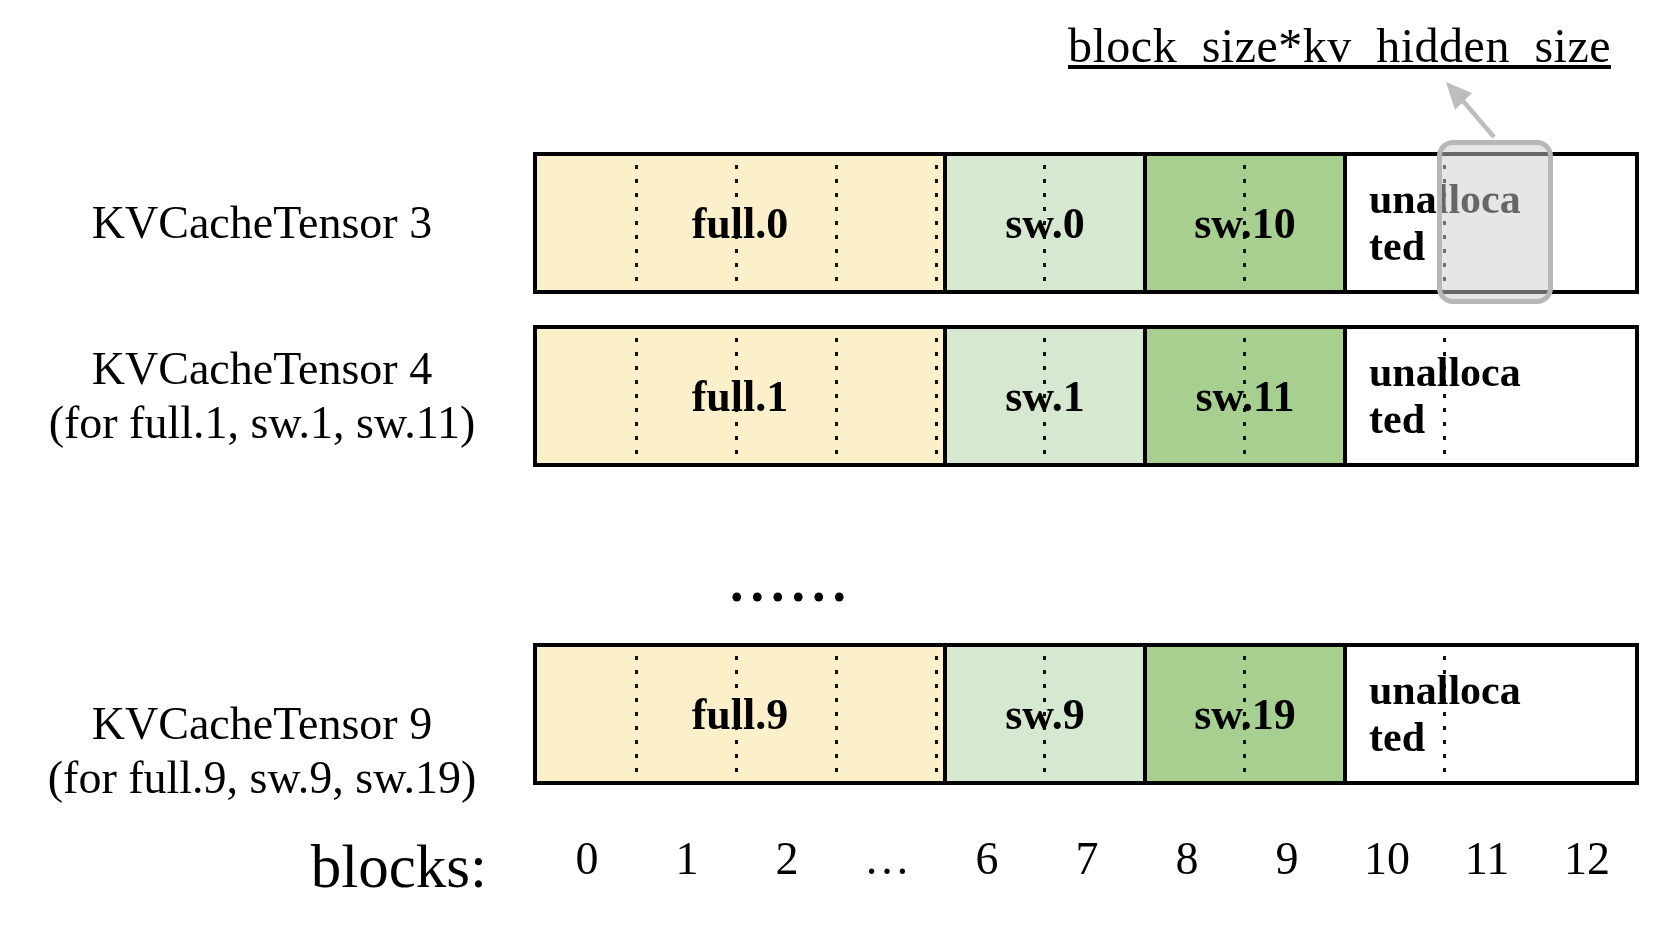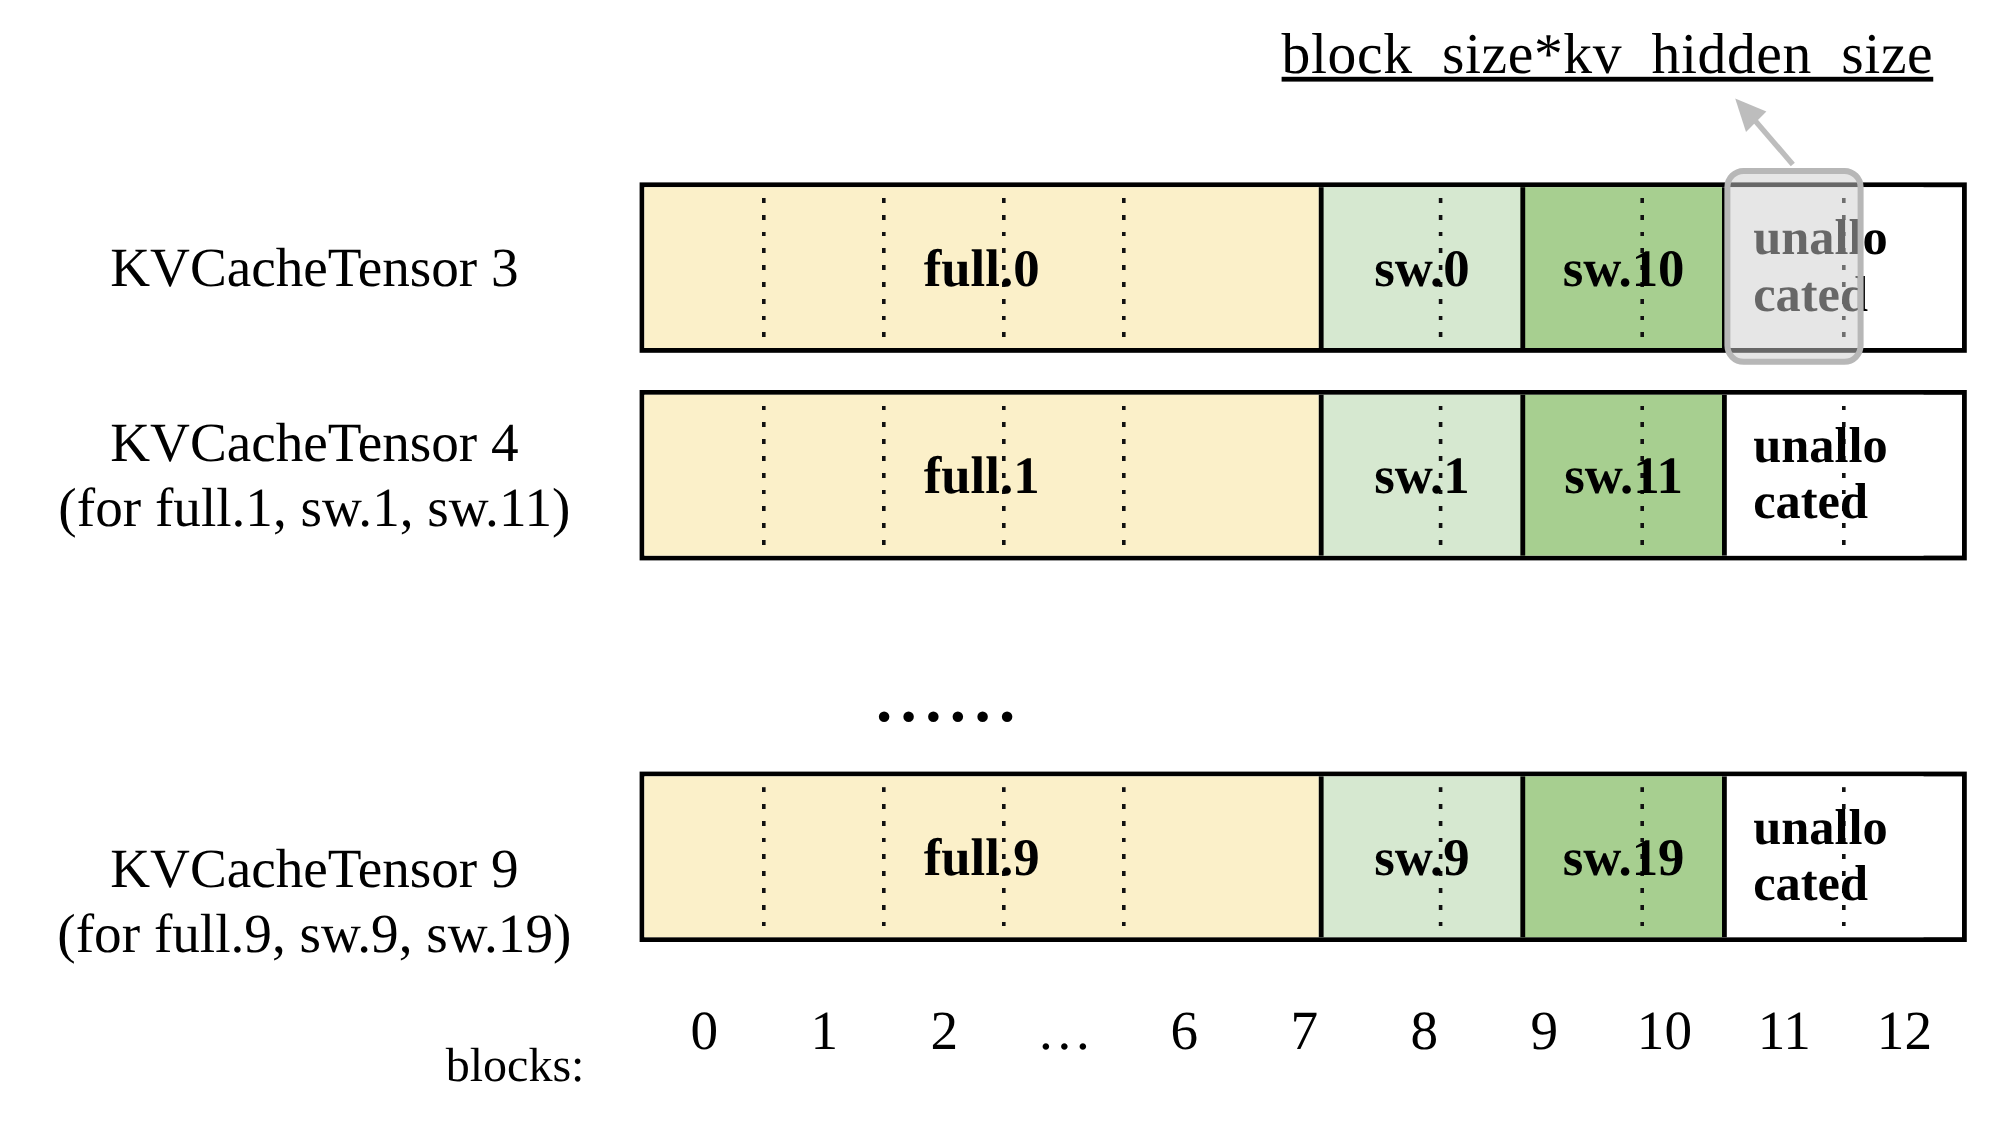--- a/index.html
+++ b/index.html
@@ -26,31 +26,31 @@
     position:absolute;left:533px;width:1106px;height:142px;box-sizing:border-box;
     border:4px solid var(--border);display:flex;background:#fff;
   }
   .seg{
     box-sizing:border-box;height:100%;display:flex;align-items:center;justify-content:center;
     font-weight:bold;font-size:44px;position:relative;
     background-repeat:no-repeat;
   }
   .seg + .seg{border-left:4px solid var(--border);}
   .seg-full{
-    width:562px;background-color:var(--full-fill);
+    width:406px;background-color:var(--full-fill);
     background-image:
       repeating-linear-gradient(to bottom,#111 0 4px,transparent 4px 14px),
       repeating-linear-gradient(to bottom,#111 0 4px,transparent 4px 14px),
       repeating-linear-gradient(to bottom,#111 0 4px,transparent 4px 14px),
       repeating-linear-gradient(to bottom,#111 0 4px,transparent 4px 14px);
     background-size:3px 88%,3px 88%,3px 88%,3px 88%;
     background-position:98px 55%,198px 55%,298px 55%,398px 55%;
   }
   .seg-sw-light,.seg-sw-dark,.seg-unalloc{
-    width:168px;
+    width:200px;
     background-image:repeating-linear-gradient(to bottom,#111 0 4px,transparent 4px 14px);
     background-size:3px 88%;
     background-position:96px 55%;
   }
   .seg-sw-light{background-color:var(--sw-light-fill);}
   .seg-sw-dark{background-color:var(--sw-dark-fill);}
   .seg-unalloc{
     background-color:var(--unallocated-fill);
     font-size:42px;line-height:1.12;padding:0 22px;
     word-break:break-all;text-align:left;
@@ -62,21 +62,21 @@
     background:var(--highlight-fill);z-index:5;
   }
   
   .ellipsis{
     position:absolute;left:730px;top:556px;font-size:54px;font-weight:bold;
     letter-spacing:7px;line-height:1;
   }
   
   .axis-label{
     position:absolute;left:0;top:836px;width:487px;text-align:right;
-    font-size:40px;line-height:1;margin-top:32px;
+    font-size:61px;line-height:1;
   }
   .axis-ticks{
     position:absolute;left:537px;top:836px;width:1100px;display:flex;
     font-size:46px;line-height:1;
   }
   .axis-ticks .tick{flex:1;text-align:center;}
 </style>
 </head>
 <body>
 

